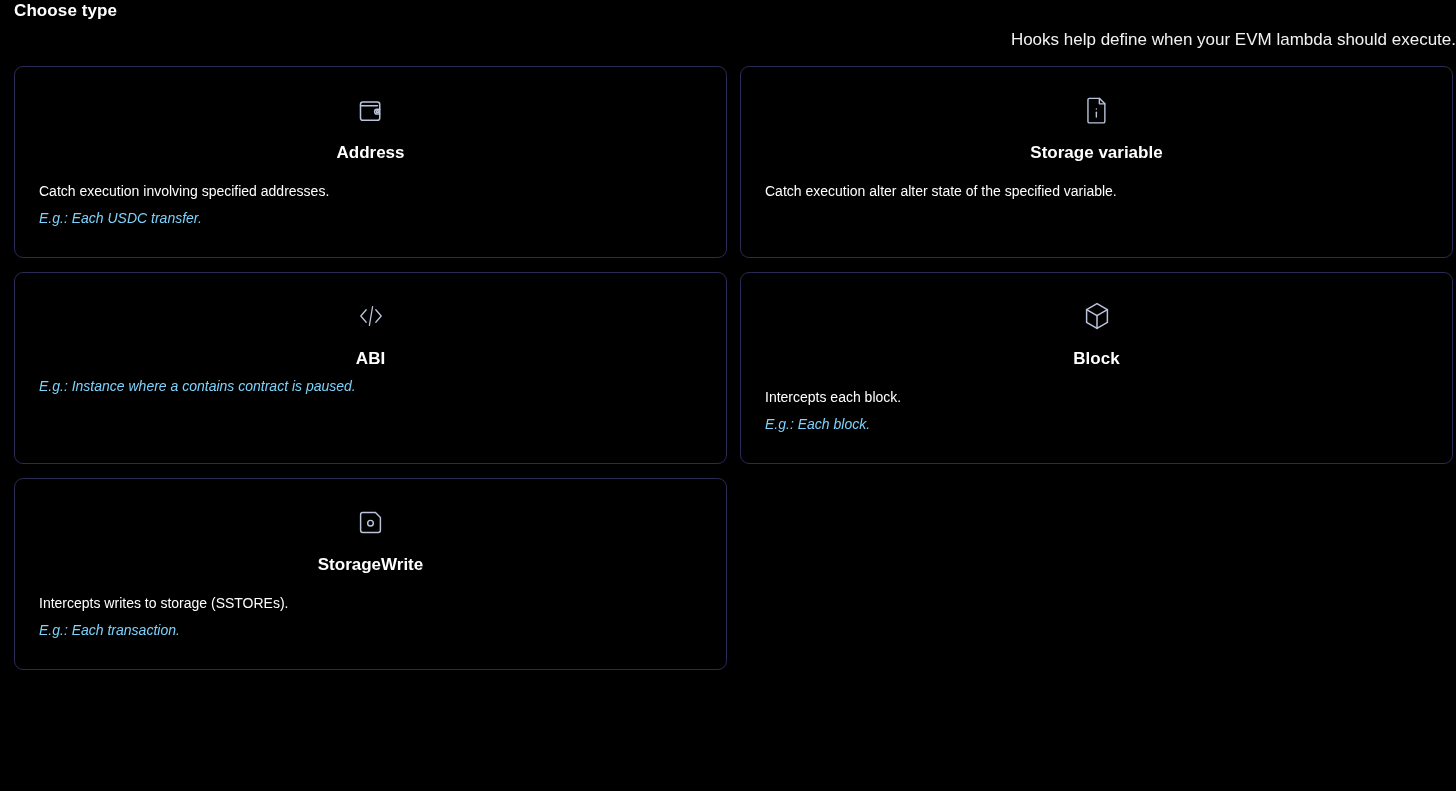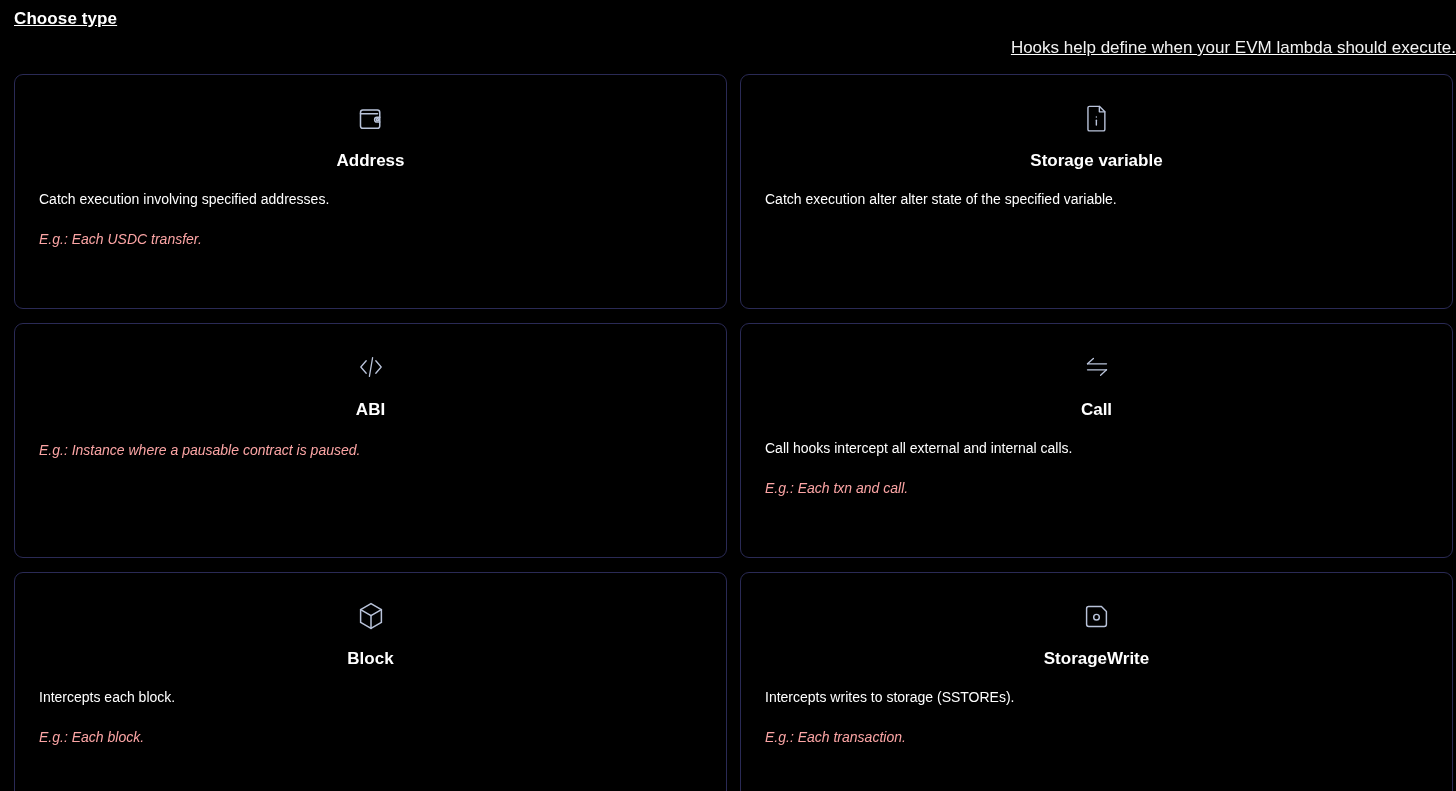--- a/index.html
+++ b/index.html
@@ -19,22 +19,21 @@
   .page {
     position: relative;
     width: 1456px;
     height: 791px;
     box-sizing: border-box;
     padding: 0;
   }
 
   
   .header {
-    padding: 8px 0 0 14px;
-    text-decoration: underline;
+    padding: 0 0 0 14px;
   }
   .header-title {
     font-size: 17px;
     font-weight: bold;
     line-height: 22px;
     color: #ffffff;
     letter-spacing: 0.1px;
   }
   .header-subtitle {
     margin-top: 7px;
@@ -54,21 +53,21 @@
     column-gap: 13px;
     row-gap: 14px;
   }
 
   .card {
     position: relative;
     box-sizing: border-box;
     border: 1px solid #2a2a55;
     border-radius: 9px;
     background: #000000;
-    height: 235px;
+    height: 192px;
     padding: 22px 24px 0 24px;
     overflow: hidden;
   }
 
   .card-icon {
     height: 42px;
     display: flex;
     align-items: center;
     justify-content: center;
     color: #c3cbe0;
@@ -92,25 +91,25 @@
   }
 
   .card-desc {
     margin-top: 16px;
     font-size: 14px;
     line-height: 22px;
     color: #ffffff;
   }
 
   .card-example {
-    margin-top: 20px;
+    margin-top: 7px;
     font-size: 14px;
     font-style: italic;
     line-height: 19px;
-    color: #fca5a5;
+    color: #7dd3fc;
   }
 </style>
 </head>
 <body>
 
 <div class="page">
 
   <div class="header">
     <div class="header-title">Choose type</div>
     <div class="header-subtitle">Hooks help define when your EVM lambda should execute.</div>
@@ -147,36 +146,23 @@
 
     <div class="card">
       <div class="card-icon">
         <svg width="30" height="28" viewBox="0 0 30 28" aria-hidden="true">
           <path d="M10.2 7.8 4.8 14l5.4 6.2"></path>
           <path d="M19.8 7.8 25.2 14l-5.4 6.2"></path>
           <path d="M16.6 4.6 13.4 23.4"></path>
         </svg>
       </div>
       <div class="card-title">ABI</div>
-      <div class="card-example">E.g.: Instance where a pausable contract is paused.</div>
+      <div class="card-example">E.g.: Instance where a contains contract is paused.</div>
     </div>
 
-    <div class="card">
-      <div class="card-icon">
-        <svg width="28" height="26" viewBox="0 0 28 26" aria-hidden="true">
-          <path d="M23.5 9.8H4.5"></path>
-          <path d="M10.4 4.4 4.5 9.8"></path>
-          <path d="M4.5 15.8h19"></path>
-          <path d="M17.6 21.2l5.9-5.4"></path>
-        </svg>
-      </div>
-      <div class="card-title">Call</div>
-      <div class="card-desc">Call hooks intercept all external and internal calls.</div>
-      <div class="card-example">E.g.: Each txn and call.</div>
-    </div>
 
     <div class="card">
       <div class="card-icon">
         <svg width="28" height="30" viewBox="0 0 24 26" aria-hidden="true">
           <path d="M12 2.2 21 7.4v11.2L12 23.8 3 18.6V7.4L12 2.2z"></path>
           <path d="M3 7.4l9 5.2 9-5.2"></path>
           <path d="M12 12.6v11.2"></path>
         </svg>
       </div>
       <div class="card-title">Block</div>

